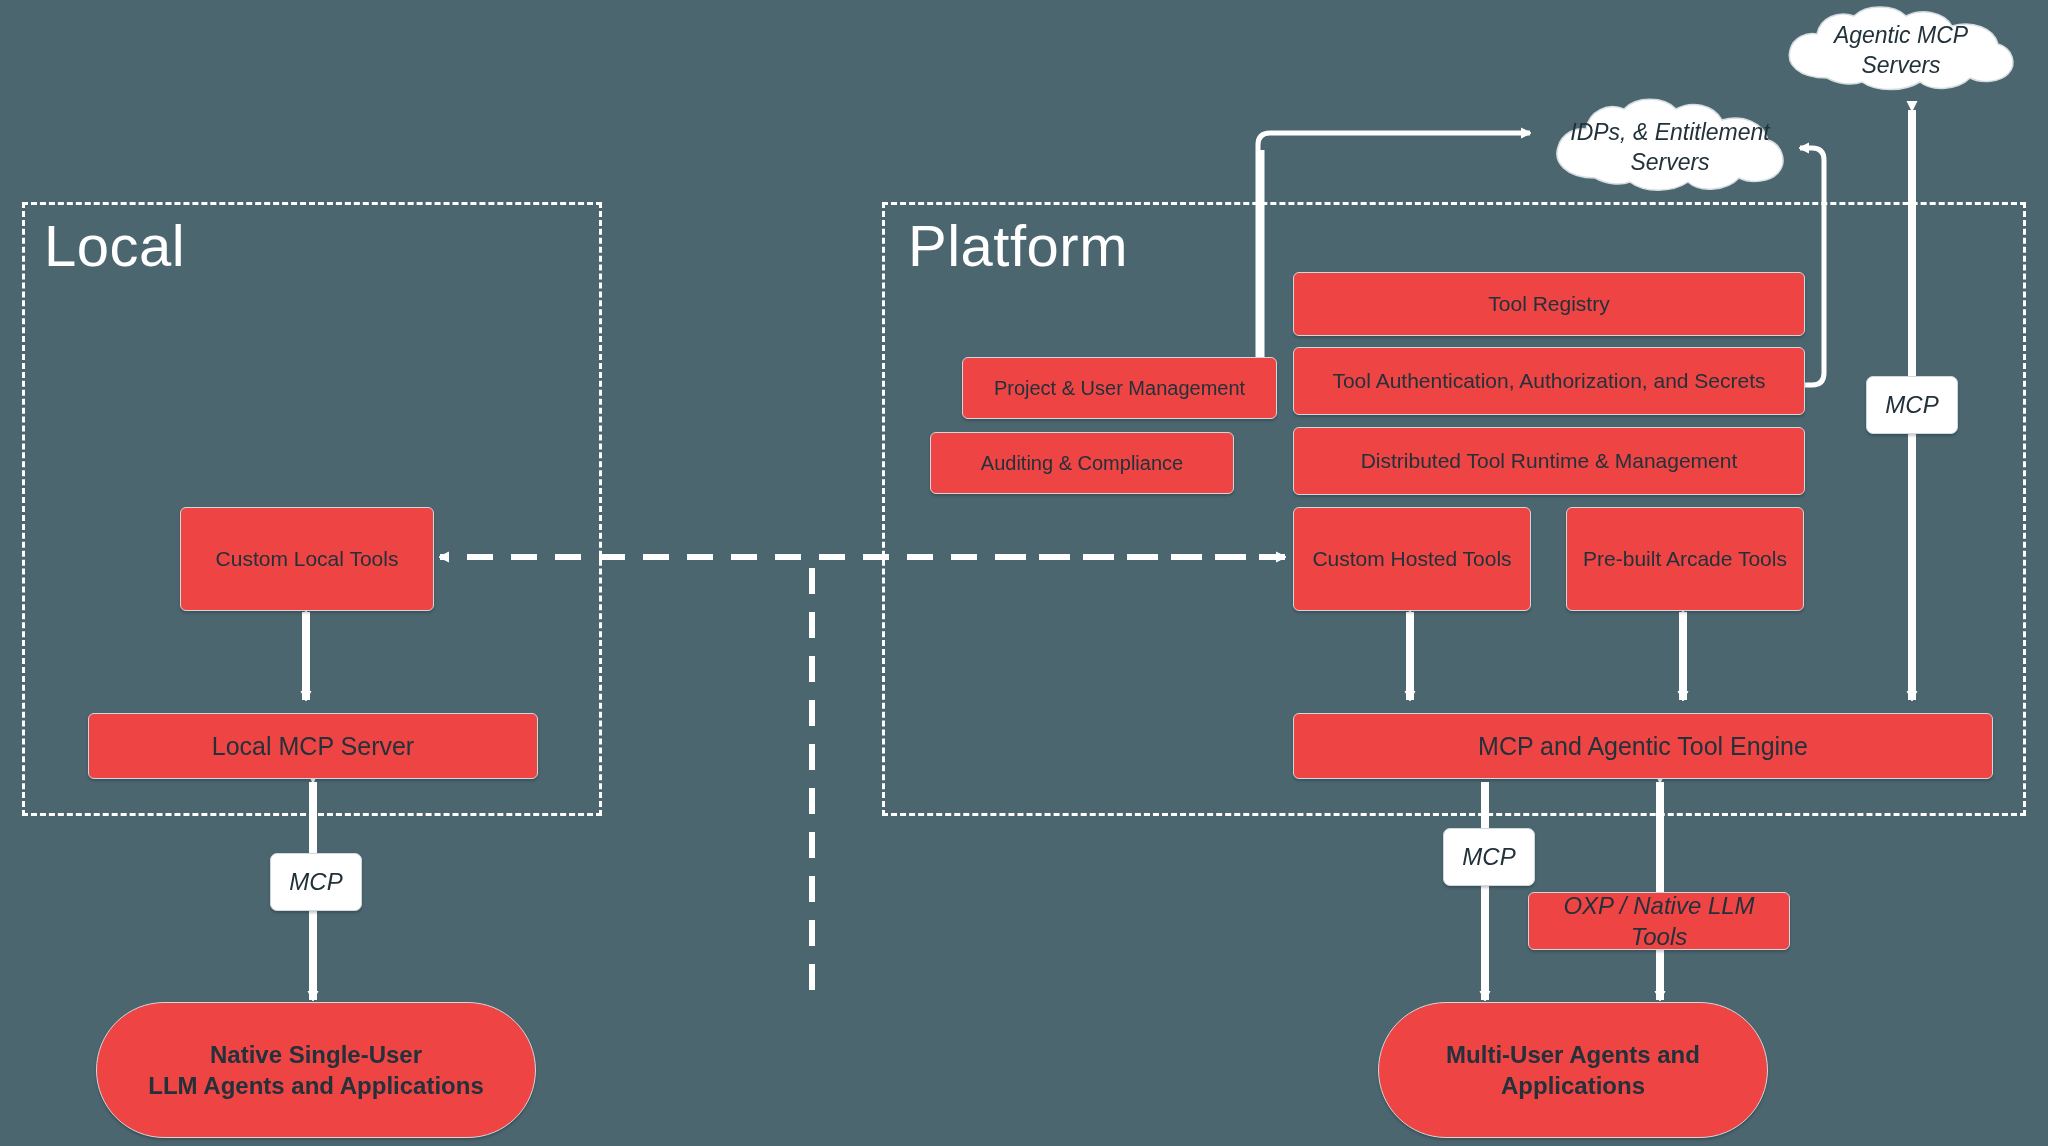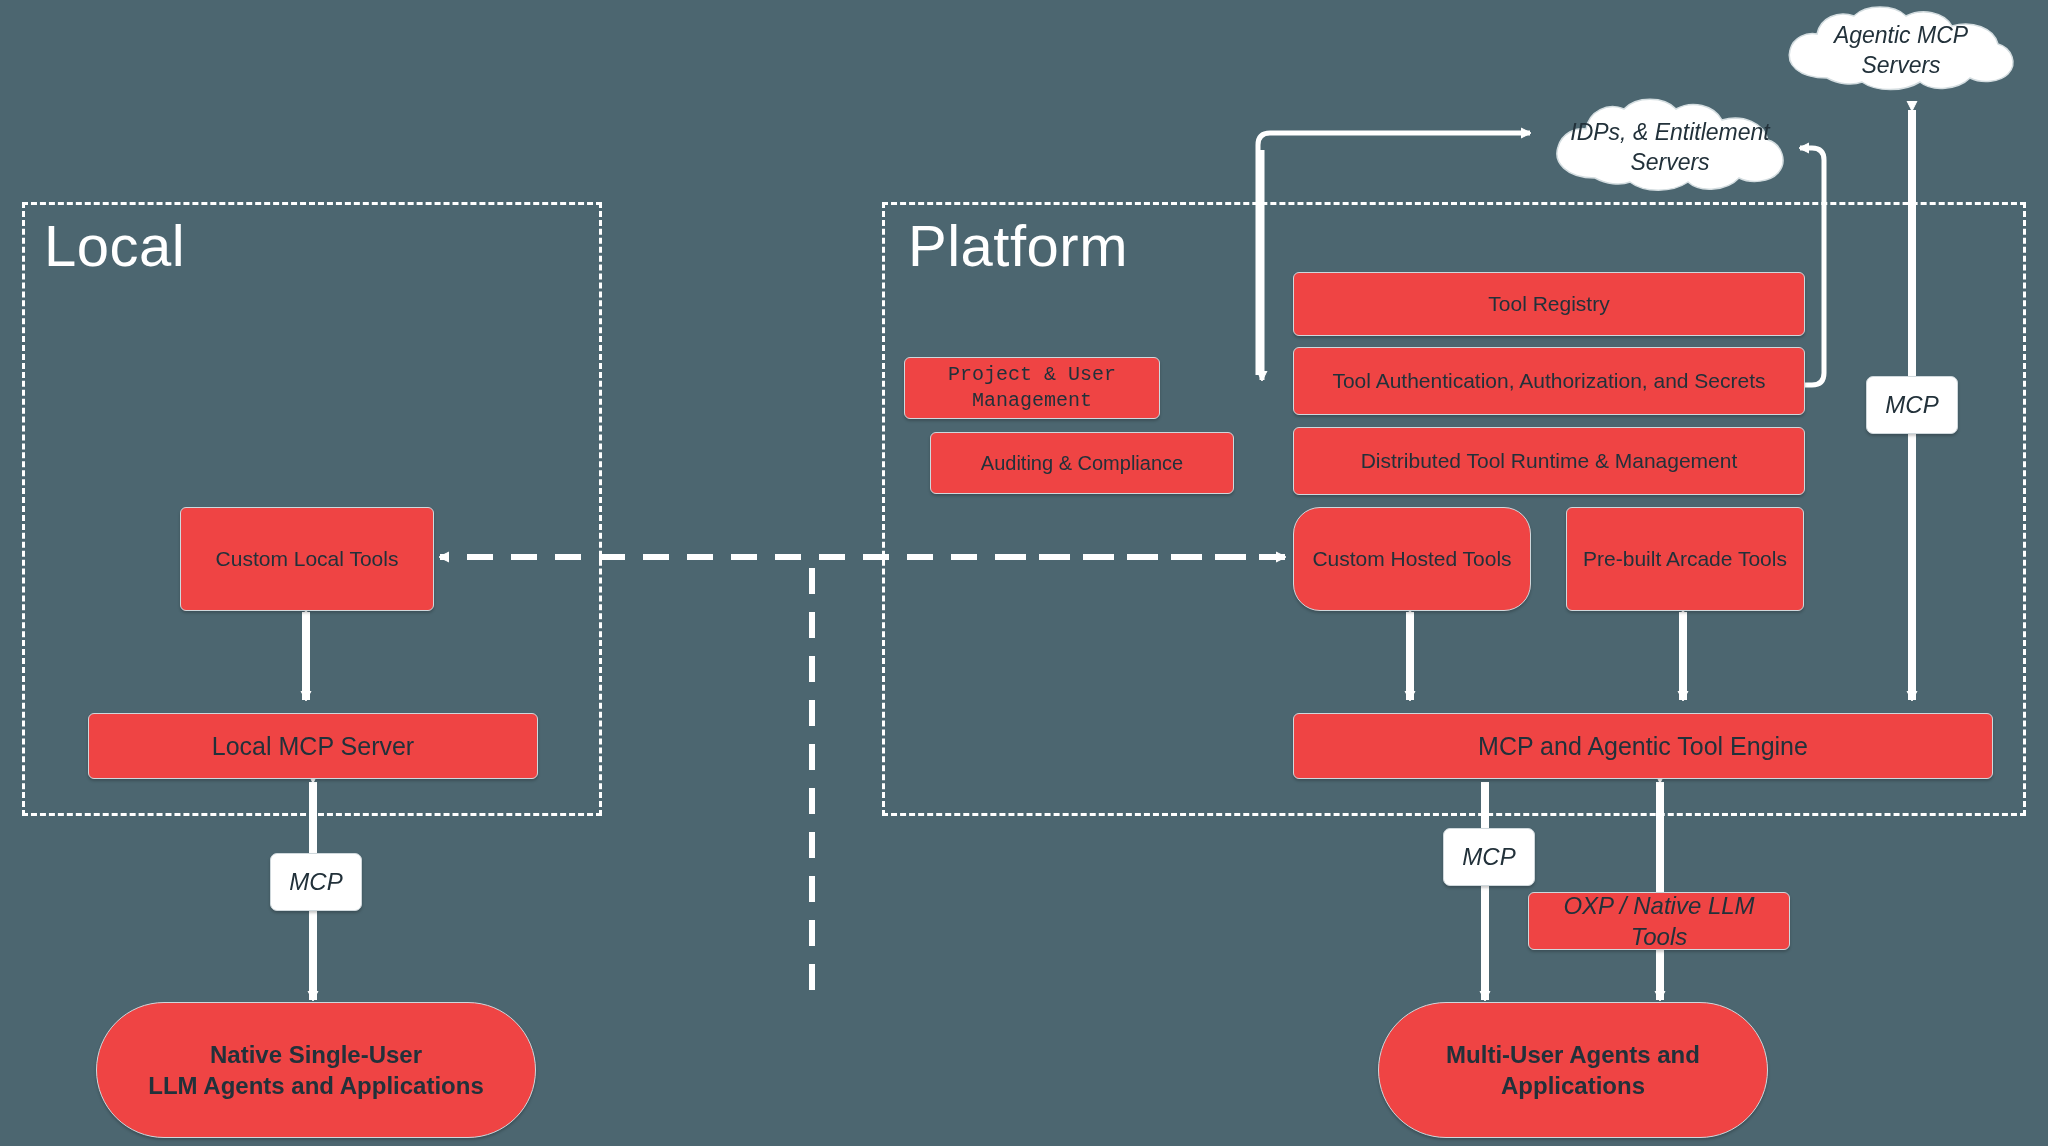--- a/index.html
+++ b/index.html
@@ -165,28 +165,28 @@
   <div class="badge" style="left:1866px; top:376px; width:92px; height:58px;">MCP</div>
   <div class="badge" style="left:270px; top:853px; width:92px; height:58px;">MCP</div>
   <div class="badge" style="left:1443px; top:828px; width:92px; height:58px;">MCP</div>
 
   <div class="node" style="left:180px; top:507px; width:254px; height:104px;">Custom Local Tools</div>
   <div class="node big" style="left:88px; top:713px; width:450px; height:66px;">Local MCP Server</div>
   <div class="node pill bold" style="left:96px; top:1002px; width:440px; height:136px; white-space:pre-line;">Native Single-User
 LLM Agents and Applications</div>
 
 
-  <div class="node small" style="left:904px; top:357px; width:256px; height:62px;font-family:Liberation Mono, monospace;">Project &amp; User Management</div>
+  <div class="node small" style="left:962px; top:357px; width:315px; height:62px;">Project &amp; User Management</div>
   <div class="node small" style="left:930px; top:432px; width:304px; height:62px;">Auditing &amp; Compliance</div>
 
   <div class="node" style="left:1293px; top:272px; width:512px; height:64px;">Tool Registry</div>
   <div class="node" style="left:1293px; top:347px; width:512px; height:68px;">Tool Authentication, Authorization, and Secrets</div>
   <div class="node" style="left:1293px; top:427px; width:512px; height:68px;">Distributed Tool Runtime &amp; Management</div>
 
-  <div class="node" style="left:1293px; top:507px; width:238px; height:104px;border-radius:27px;">Custom Hosted Tools</div>
+  <div class="node" style="left:1293px; top:507px; width:238px; height:104px;">Custom Hosted Tools</div>
   <div class="node" style="left:1566px; top:507px; width:238px; height:104px;">Pre-built Arcade Tools</div>
 
   <div class="node big" style="left:1293px; top:713px; width:700px; height:66px;">MCP and Agentic Tool Engine</div>
 
   <div class="node italic" style="left:1528px; top:892px; width:262px; height:58px;">OXP / Native LLM Tools</div>
 
   <div class="node pill bold" style="left:1378px; top:1002px; width:390px; height:136px; white-space:pre-line;">Multi-User Agents and
 Applications</div>
 
 </div>

